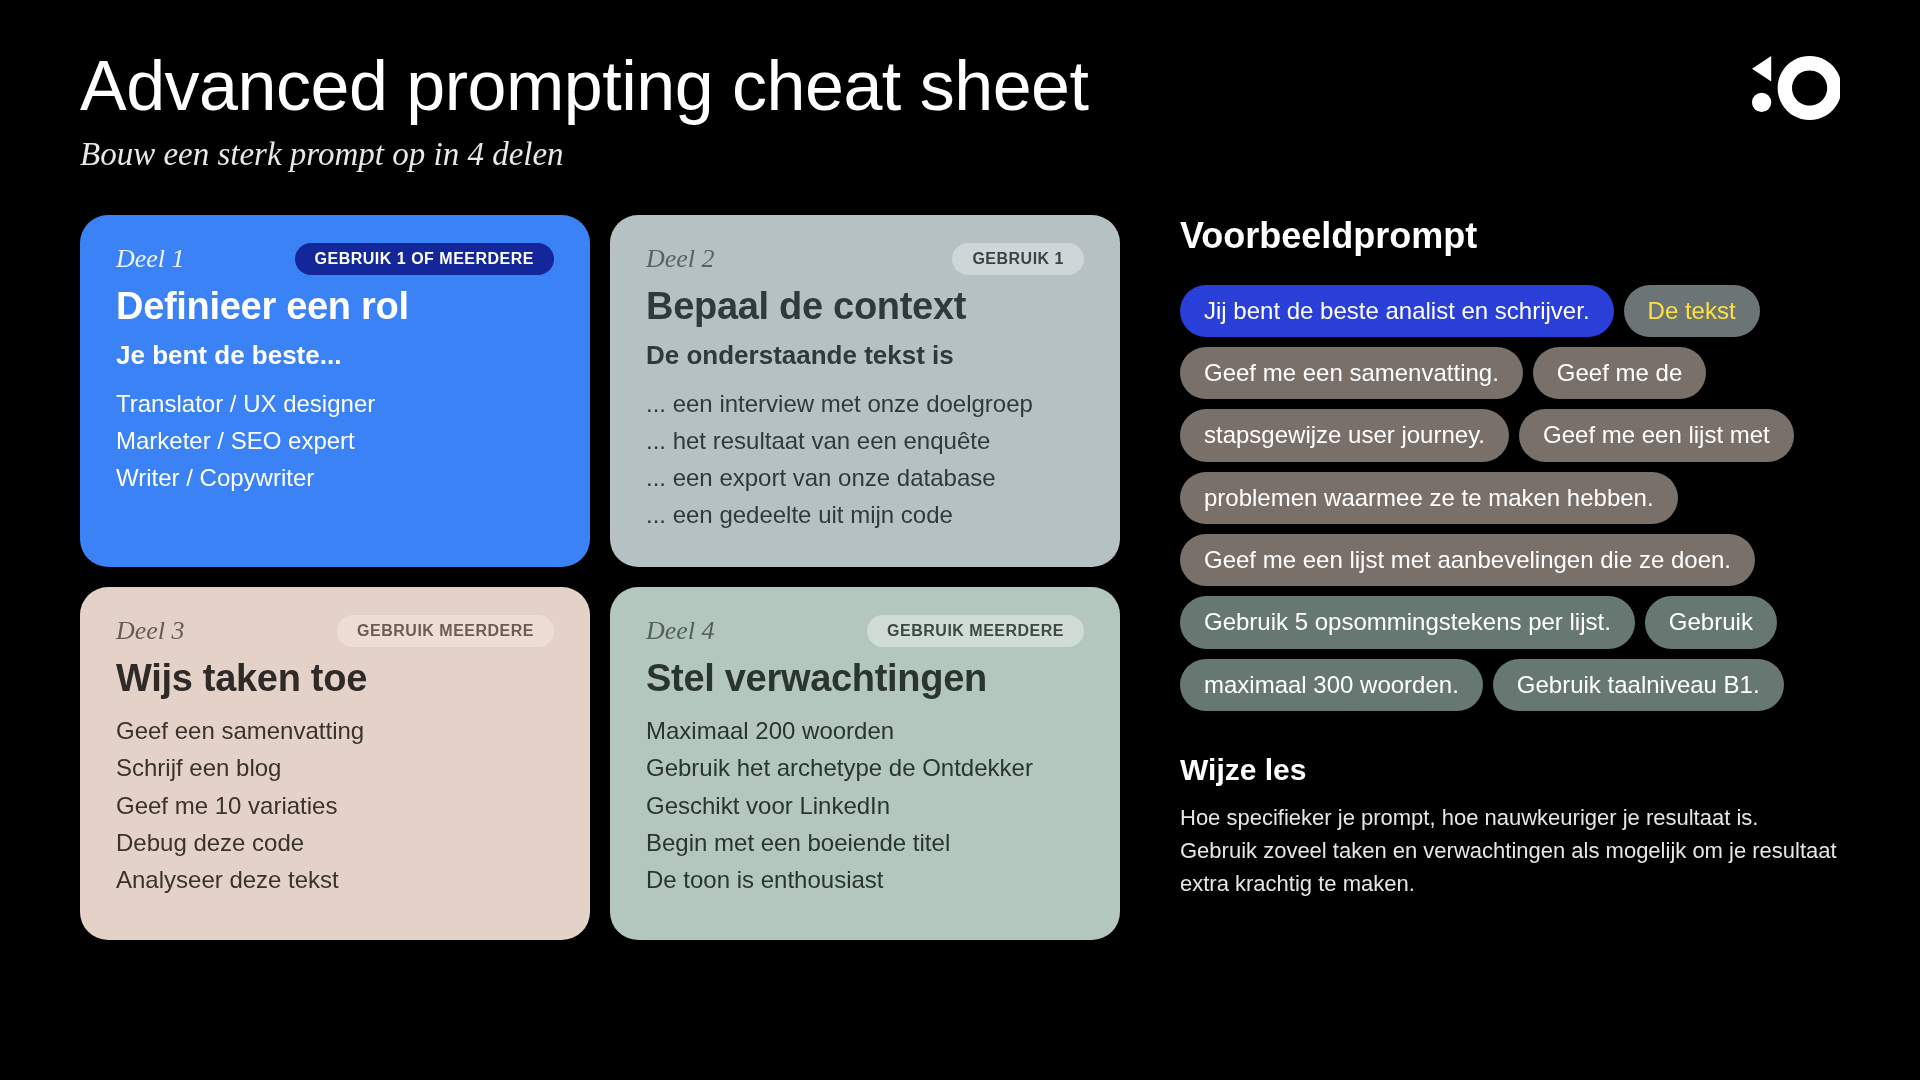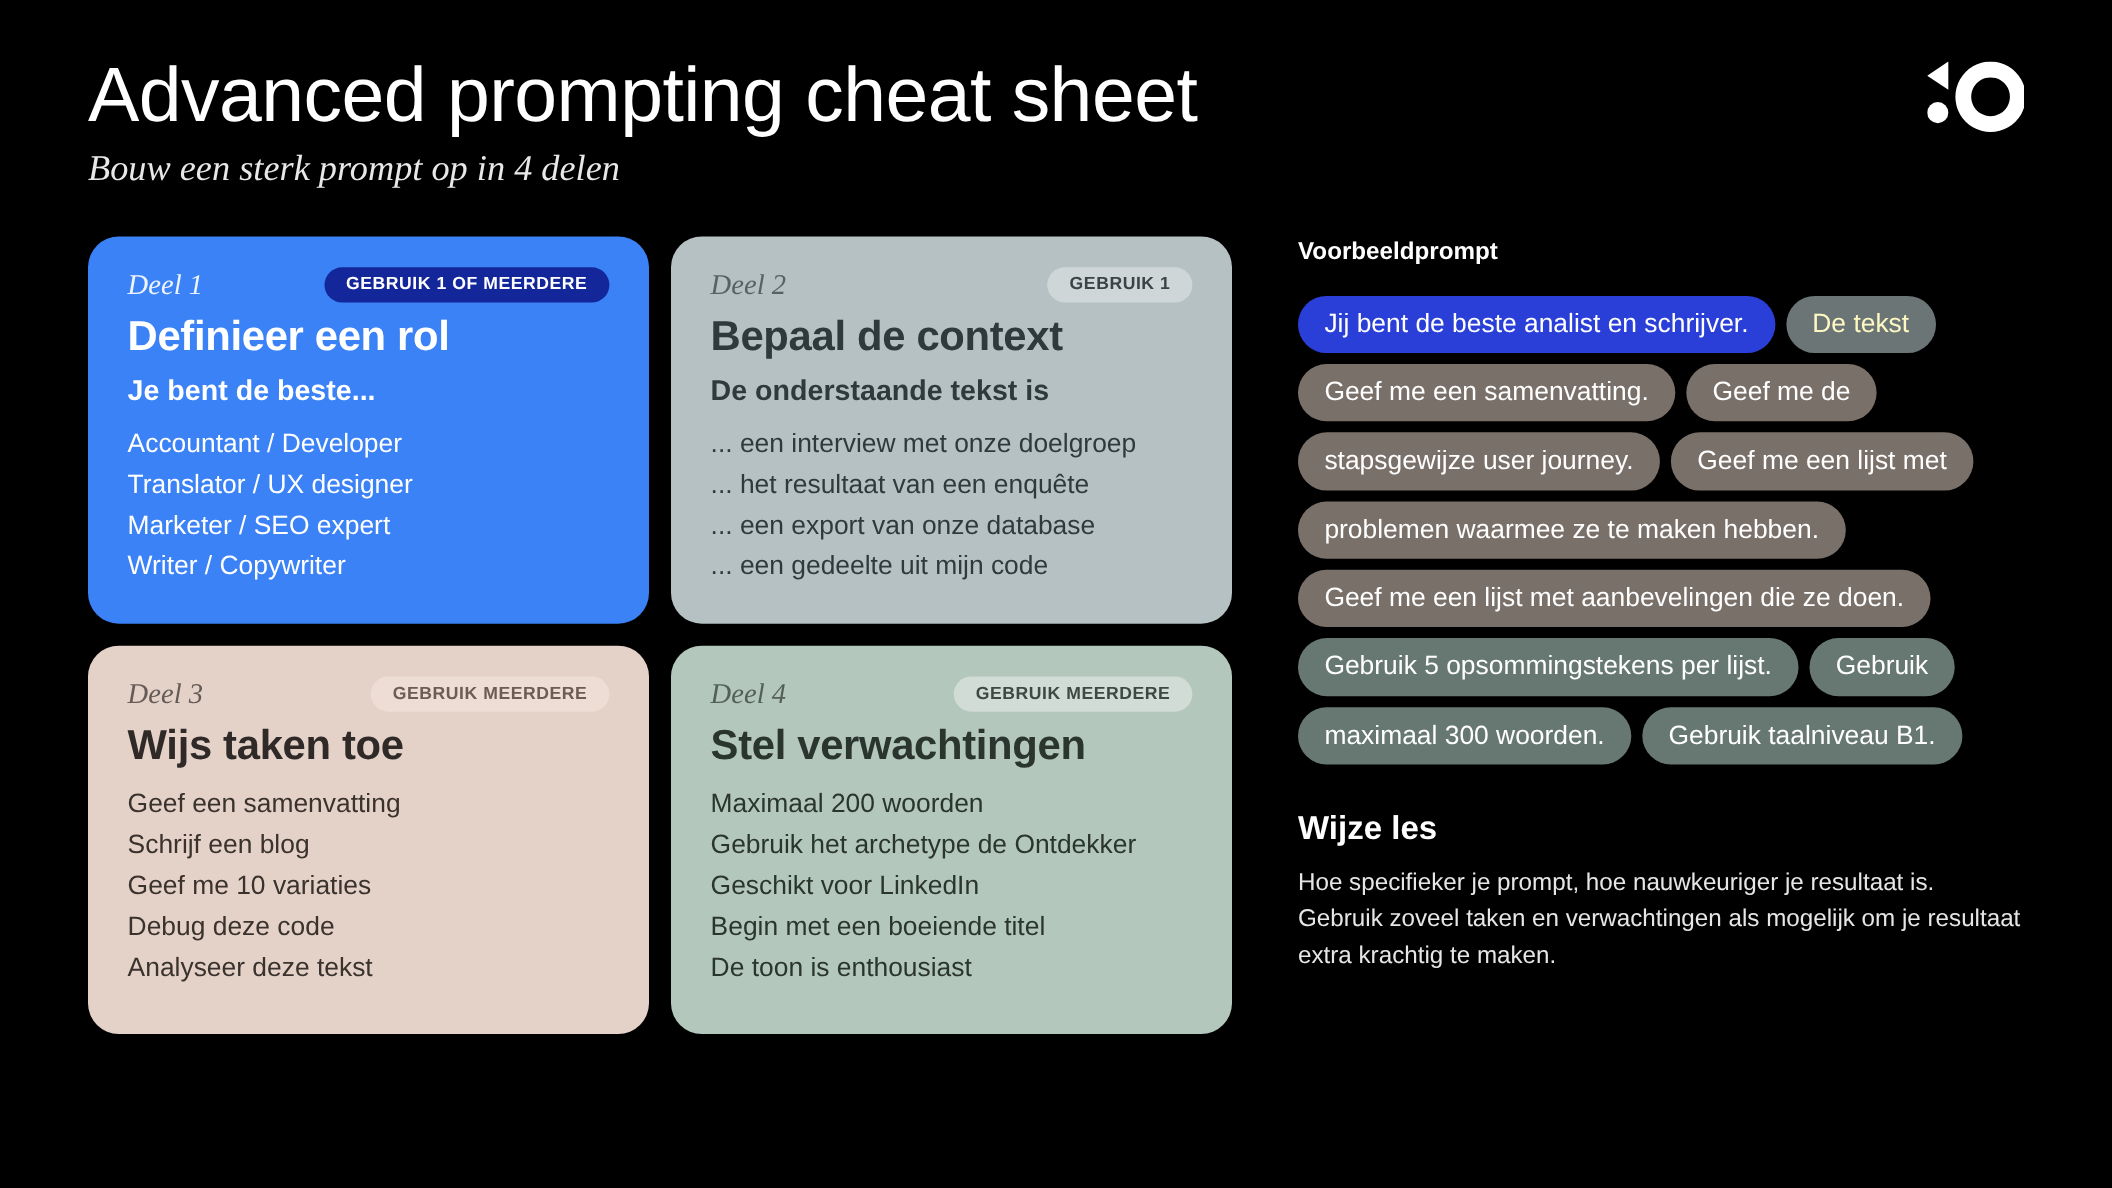--- a/index.html
+++ b/index.html
@@ -37,26 +37,26 @@
   .card-green h2, .card-green .intro, .card-green .deel { color: #2b3530; }
   .card-gray .deel, .card-pink .deel, .card-green .deel { opacity: 0.7; }
 
   .lines { font-size: 24px; line-height: 1.55; }
   .card-blue .lines { color: #fff; }
   .card-gray .lines { color: #2f3a3c; }
   .card-pink .lines { color: #3a322d; }
   .card-green .lines { color: #2b3530; }
 
   .right { flex: 1; }
-  .right-title { font-size: 22px; font-weight: 600; margin-bottom: 28px; }
+  .right-title { font-size: 36px; font-weight: 600; margin-bottom: 28px; }
 
   .chips { display: flex; flex-wrap: wrap; gap: 10px 10px; align-content: flex-start; }
   .chip { font-size: 24px; padding: 10px 24px; border-radius: 999px; line-height: 1.35; white-space: nowrap; }
   .chip-blue   { background: #2a3fd8; color: #fff; }
-  .chip-gray   { background: #6c7576; color: #fef9c3; }
+  .chip-gray   { background: #6c7576; color: #fde047; }
   .chip-taupe  { background: #7a706a; color: #fff; }
   .chip-sage   { background: #677872; color: #fff; }
 
   .lesson { margin-top: 42px; }
   .lesson h3 { font-size: 30px; font-weight: 600; margin-bottom: 14px; }
   .lesson p { font-size: 22px; line-height: 1.5; color: #e6e6e6; max-width: 720px; }
 </style>
 </head>
 <body>
 
@@ -77,21 +77,20 @@
     <div class="grid">
 
       <div class="card card-blue">
         <div class="card-head">
           <span class="deel">Deel 1</span>
           <span class="pill pill-darkblue">GEBRUIK 1 OF MEERDERE</span>
         </div>
         <h2>Definieer een rol</h2>
         <div class="intro">Je bent de beste...</div>
         <div class="lines">
-            <div>Accountant  /  Developer</div>
             <div>Translator  /  UX designer</div>
             <div>Marketer  /  SEO expert</div>
             <div>Writer  /  Copywriter</div>
           </div>
       </div>
 
       <div class="card card-gray">
         <div class="card-head">
           <span class="deel">Deel 2</span>
           <span class="pill pill-graylight">GEBRUIK 1</span>

